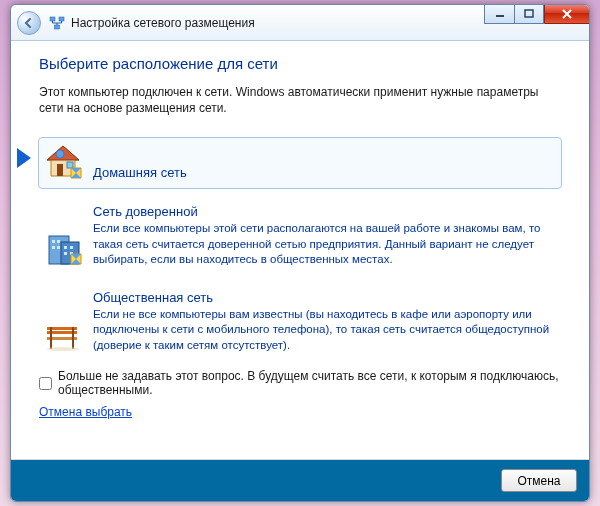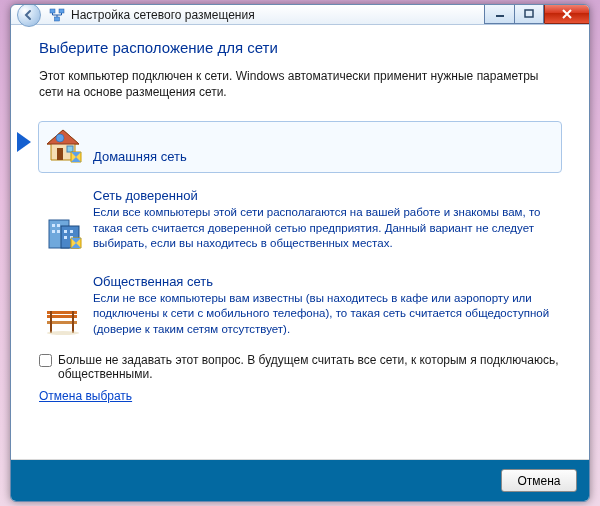--- a/index.html
+++ b/index.html
@@ -16,21 +16,21 @@
     left: 10px; top: 4px;
     width: 580px; height: 498px;
     border: 1px solid #6a8ab0;
     border-radius: 6px;
     box-shadow: 0 0 8px rgba(0,0,0,0.4);
     background: #fff;
     display: flex; flex-direction: column;
     overflow: hidden;
   }
   .titlebar {
-    height: 20px;
+    height: 36px;
     background: linear-gradient(180deg, rgba(255,255,255,0.6), rgba(200,220,240,0.4));
     border-bottom: 1px solid #b5c9e0;
     display: flex; align-items: center;
     padding: 0 4px 0 6px;
     position: relative;
   }
   .back-btn {
     width: 24px; height: 24px;
     border-radius: 50%;
     background: radial-gradient(circle at 30% 30%, #fff, #cfe2f5 40%, #90b6df 100%);
@@ -117,21 +117,21 @@
   .opt-desc {
     color: #003399;
     font-size: 11.5px;
     line-height: 1.35;
   }
   .chk-row {
     display: flex; gap: 6px;
     margin-top: 10px;
     font-size: 12px;
     color: #1a1a1a;
-    align-items: flex-start;
+    align-items: center;
   }
   .chk-row input { margin-top: 1px; }
   .help-link {
     color: #0645cc;
     text-decoration: underline;
     font-size: 12px;
     margin-top: 8px;
     display: inline-block;
     cursor: pointer;
   }

